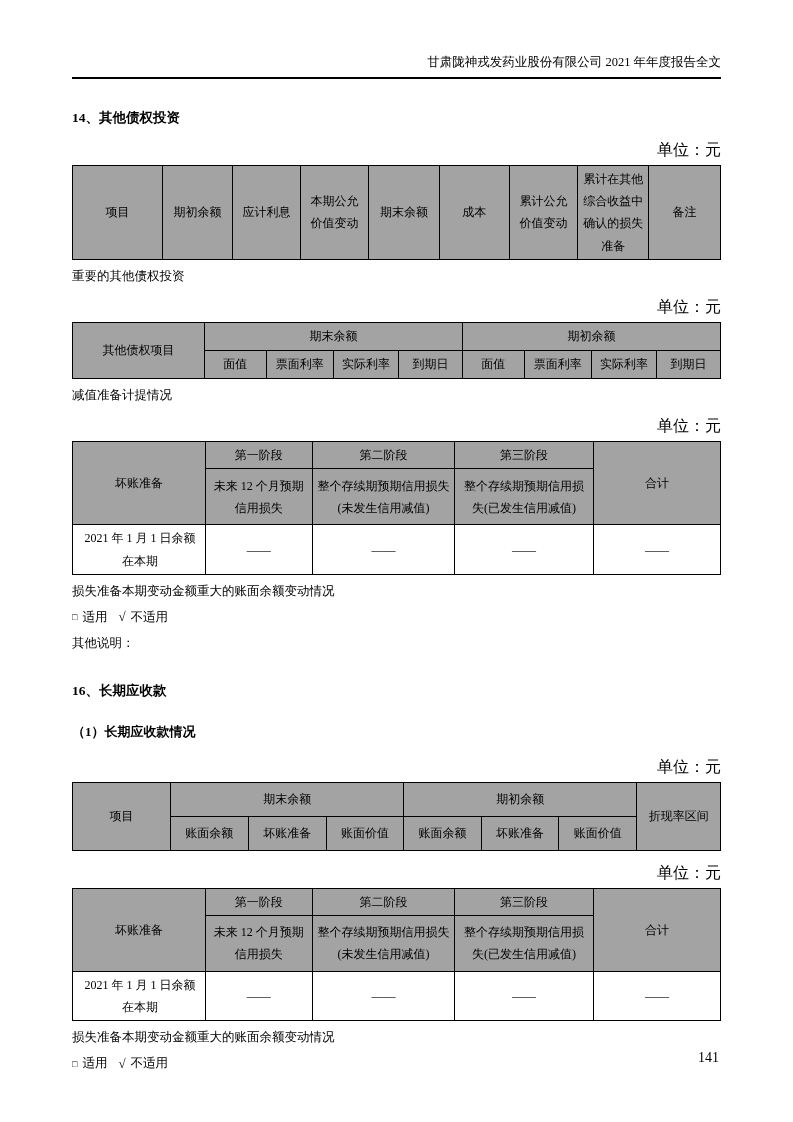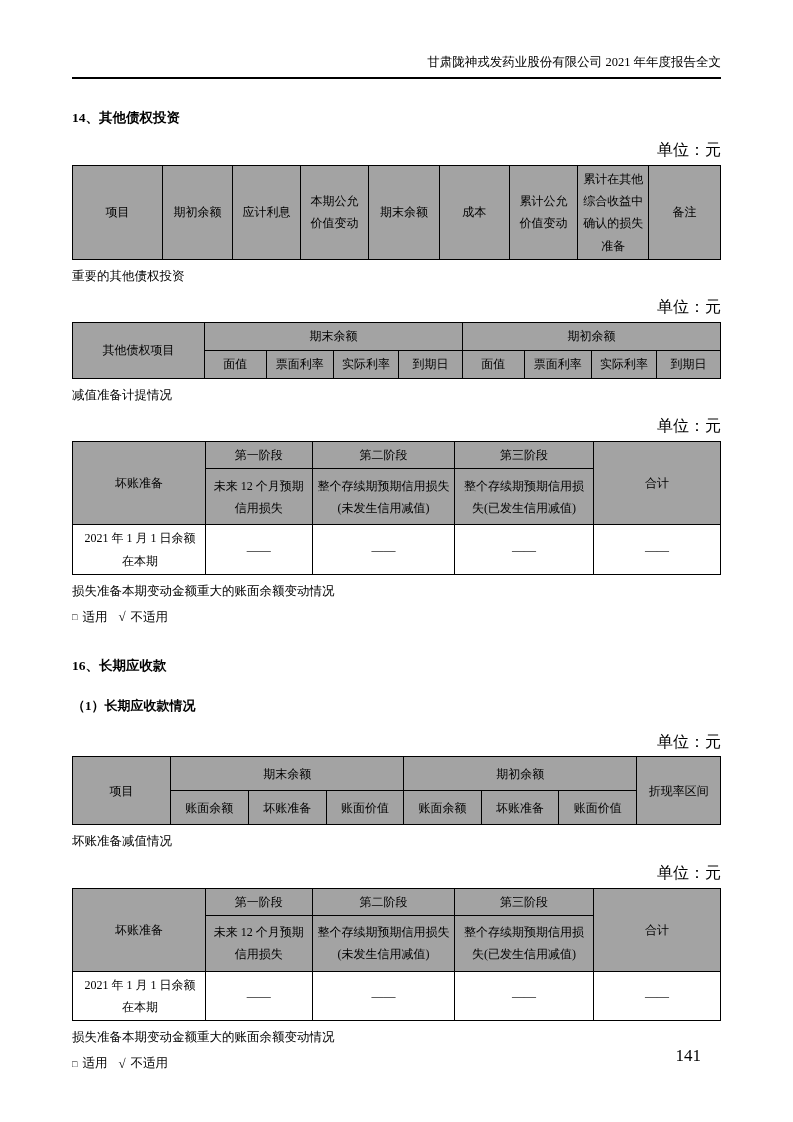--- a/index.html
+++ b/index.html
@@ -69,23 +69,23 @@
   td.white { background: #ffffff; }
   td.left { text-align: center; padding-left: 6px; }
   tr.r86 td { height: 86px; }
   tr.r28 td { height: 28px; }
   tr.r24 td { height: 24px; font-family: Liberation Serif, serif; }
   tr.r56 td { height: 56px; }
   tr.r42 td { height: 42px; }
   tr.r34 td { height: 34px; }
   .page-num {
     position: absolute;
-    right: 92px;
+    right: 74px;
     bottom: 64px;
-    font-size: 17px;
+    font-size: 14px;
   }
 </style>
 </head>
 <body>
 
 <div class="page">
 
   <div class="doc-header">
     <span>甘肃陇神戎发药业股份有限公司 2021 年年度报告全文</span>
   </div>
@@ -193,20 +193,21 @@
 
   <div class="para">损失准备本期变动金额重大的账面余额变动情况</div>
 
   <div class="para check-line">
     <span class="box-sym">□</span>
     <span>适用</span>
     <span class="check-sym">√</span>
     <span>不适用</span>
   </div>
 
+  <div class="para">其他说明：</div>
 
   <div class="h-sec">16、长期应收款</div>
 
   <div class="h-sub">（1）长期应收款情况</div>
 
   <div class="unit" style="margin-top:16px">单位：元</div>
 
   <table>
     <colgroup>
       <col style="width:15.1%">
@@ -229,21 +230,20 @@
       <td>账面余额</td>
       <td>坏账准备</td>
       <td>账面价值</td>
       <td>账面余额</td>
       <td>坏账准备</td>
       <td>账面价值</td>
     </tr>
   </tbody>
     </table>
 
-  <div class="para">坏账准备减值情况</div>
 
   <div class="unit">单位：元</div>
 
   <table>
     <colgroup>
       <col style="width:20.5%">
         <col style="width:16.5%">
         <col style="width:22%">
       <col style="width:21.4%">
         <col style="width:19.6%">

